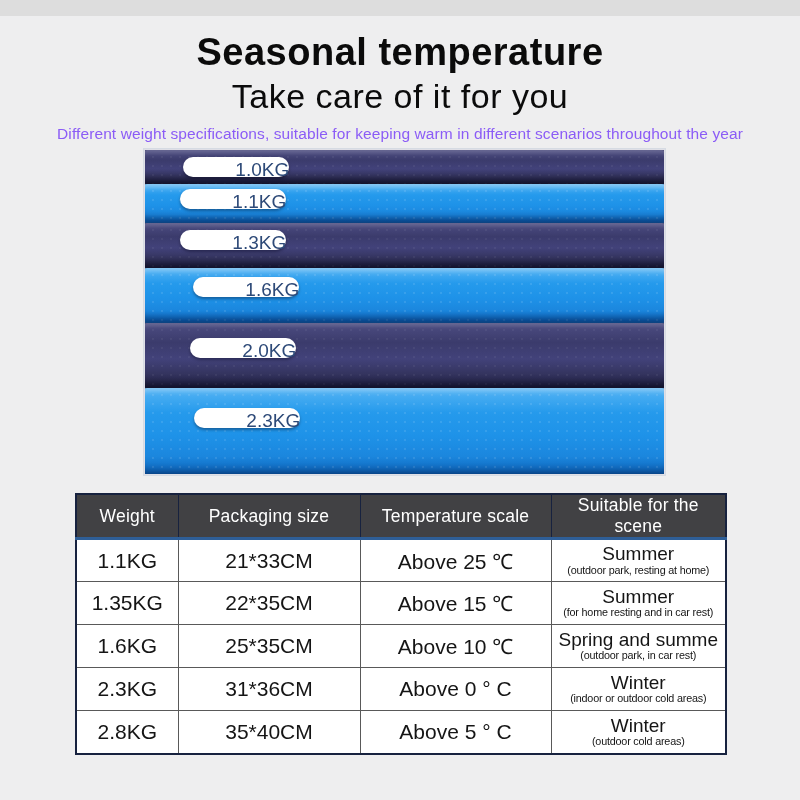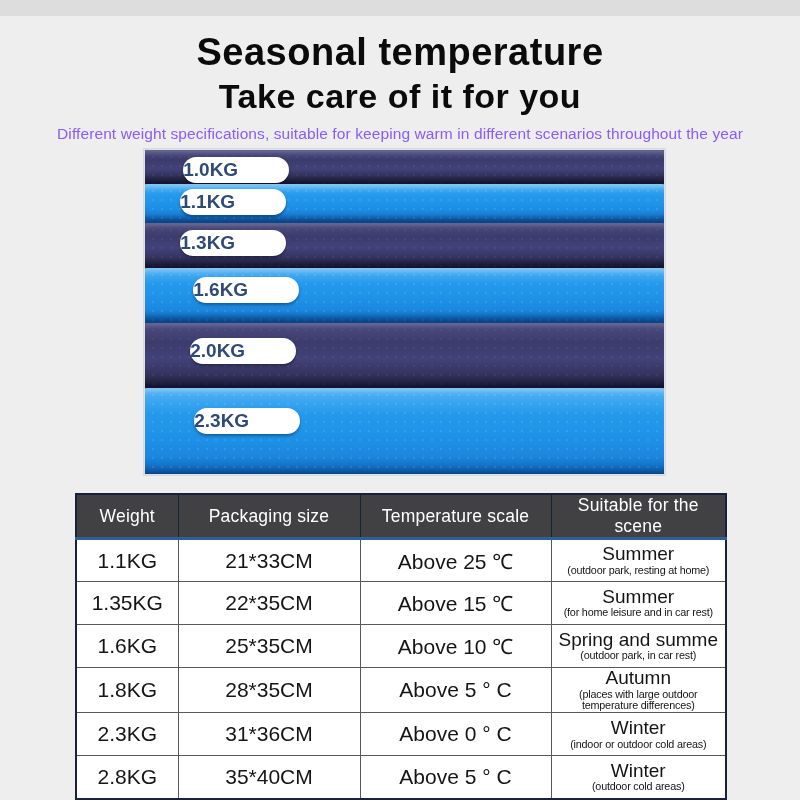--- a/index.html
+++ b/index.html
@@ -5,21 +5,21 @@
   * { margin: 0; padding: 0; box-sizing: border-box; }
   body { background: #dddddd; font-family: "Liberation Sans", sans-serif; }
   .canvas {
     position: relative; width: 800px; height: 800px;
     background: #eeeeef; overflow: hidden; margin: 16px auto;
   }
 
   
   .hero { position: absolute; top: 14px; left: 0; width: 100%; text-align: center; color: #0b0b0b; }
   .title-1 { font-size: 38px; font-weight: 700; line-height: 1.2; letter-spacing: 0.5px; }
-  .title-2 { font-size: 34px; font-weight: 700; line-height: 1.2; letter-spacing: 0.5px; }
+  .title-2 { font-size: 34px; font-weight: 400; line-height: 1.2; letter-spacing: 0.5px; }
   .subtitle { margin-top: 9px; font-size: 15.5px; font-weight: 400; color: #8b5cf6; letter-spacing: 0.1px; }
 
   
   .photo {
     position: absolute; left: 144px; top: 133px; width: 521px; height: 326px;
     border: 1px solid rgba(255,255,255,0.85);
     box-shadow: 0 0 0 1px rgba(190,200,215,0.5);
     overflow: hidden; background: #2d2d58;
   }
   .bag { position: relative; width: 103%; left: -1.5%; border-radius: 10px / 16px; }
@@ -37,23 +37,23 @@
     background-size: 9px 9px, 100% 100%;
     box-shadow: inset 0 3px 5px rgba(255,255,255,0.35), inset 0 -5px 7px rgba(0,20,60,0.45);
   }
   .b1 { height: 34px; }
   .b2 { height: 39px; }
   .b3 { height: 45px; }
   .b4 { height: 55px; }
   .b5 { height: 65px; }
   .b6 { height: 88px; }
   .pill {
-    position: absolute; width: 106px; height: 26px; border-radius: 13px;
+    position: absolute; width: 106px; height: 20px; border-radius: 13px;
     background: #ffffff; color: #2e4a78;
-    font-size: 19px; font-weight: 700; text-align: left; line-height: 26px;
+    font-size: 19px; font-weight: 400; text-align: right; line-height: 26px;
     box-shadow: 0 2px 3px rgba(0,0,20,0.35);
   }
   .b1 .pill { left: 46px; top: 7px; }
   .b2 .pill { left: 43px; top: 5px; }
   .b3 .pill { left: 43px; top: 7px; }
   .b4 .pill { left: 56px; top: 9px; }
   .b5 .pill { left: 53px; top: 15px; }
   .b6 .pill { left: 57px; top: 20px; }
 
   
@@ -135,39 +135,30 @@
           <div class="season">Summer</div>
           <div class="scene-sub">(outdoor park, resting at home)</div>
         </td>
       </tr>
       <tr>
         <td>1.35KG</td>
         <td>22*35CM</td>
         <td>Above 15 ℃</td>
         <td>
           <div class="season">Summer</div>
-          <div class="scene-sub">(for home leisure and in car rest)</div>
+          <div class="scene-sub">(for home resting and in car rest)</div>
         </td>
       </tr>
       <tr>
         <td>1.6KG</td>
         <td>25*35CM</td>
         <td>Above 10 ℃</td>
         <td>
           <div class="season">Spring and summe</div>
           <div class="scene-sub">(outdoor park, in car rest)</div>
-        </td>
-      </tr>
-      <tr>
-        <td>1.8KG</td>
-        <td>28*35CM</td>
-        <td>Above 5 ° C</td>
-        <td>
-          <div class="season">Autumn</div>
-          <div class="scene-sub">(places with large outdoor temperature differences)</div>
         </td>
       </tr>
       <tr>
         <td>2.3KG</td>
         <td>31*36CM</td>
         <td>Above 0 ° C</td>
         <td>
           <div class="season">Winter</div>
           <div class="scene-sub">(indoor or outdoor cold areas)</div>
         </td>

